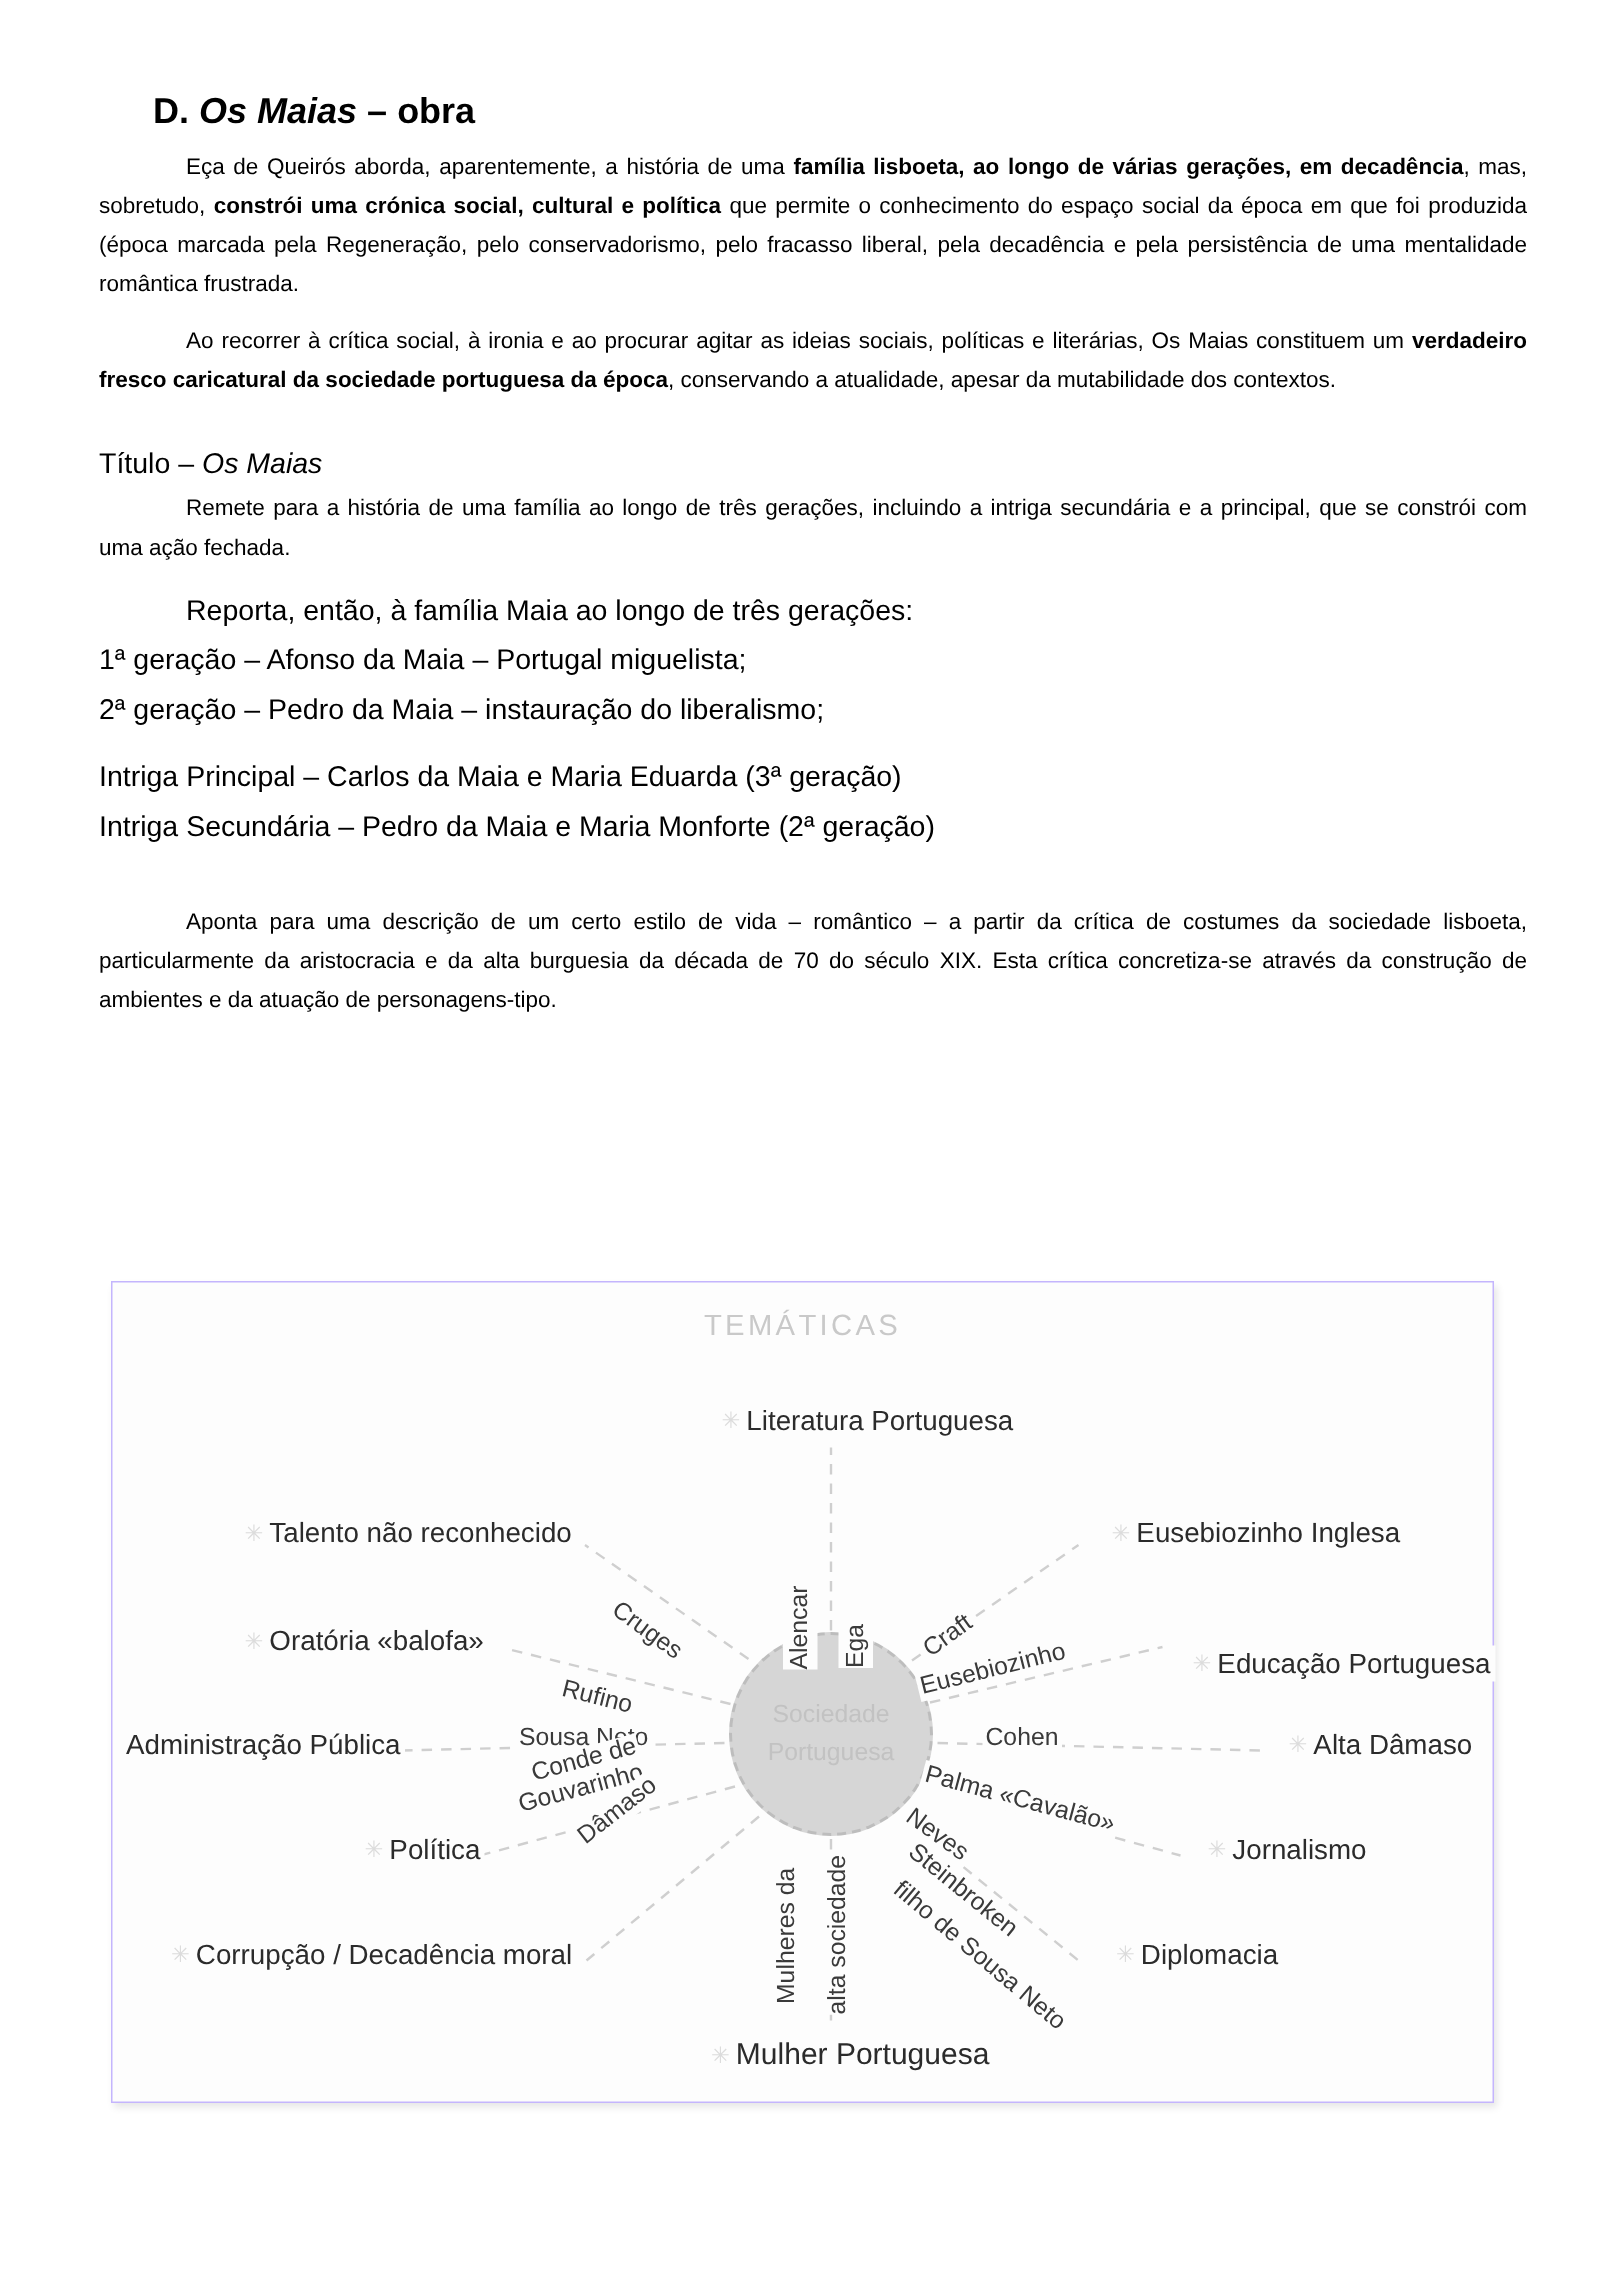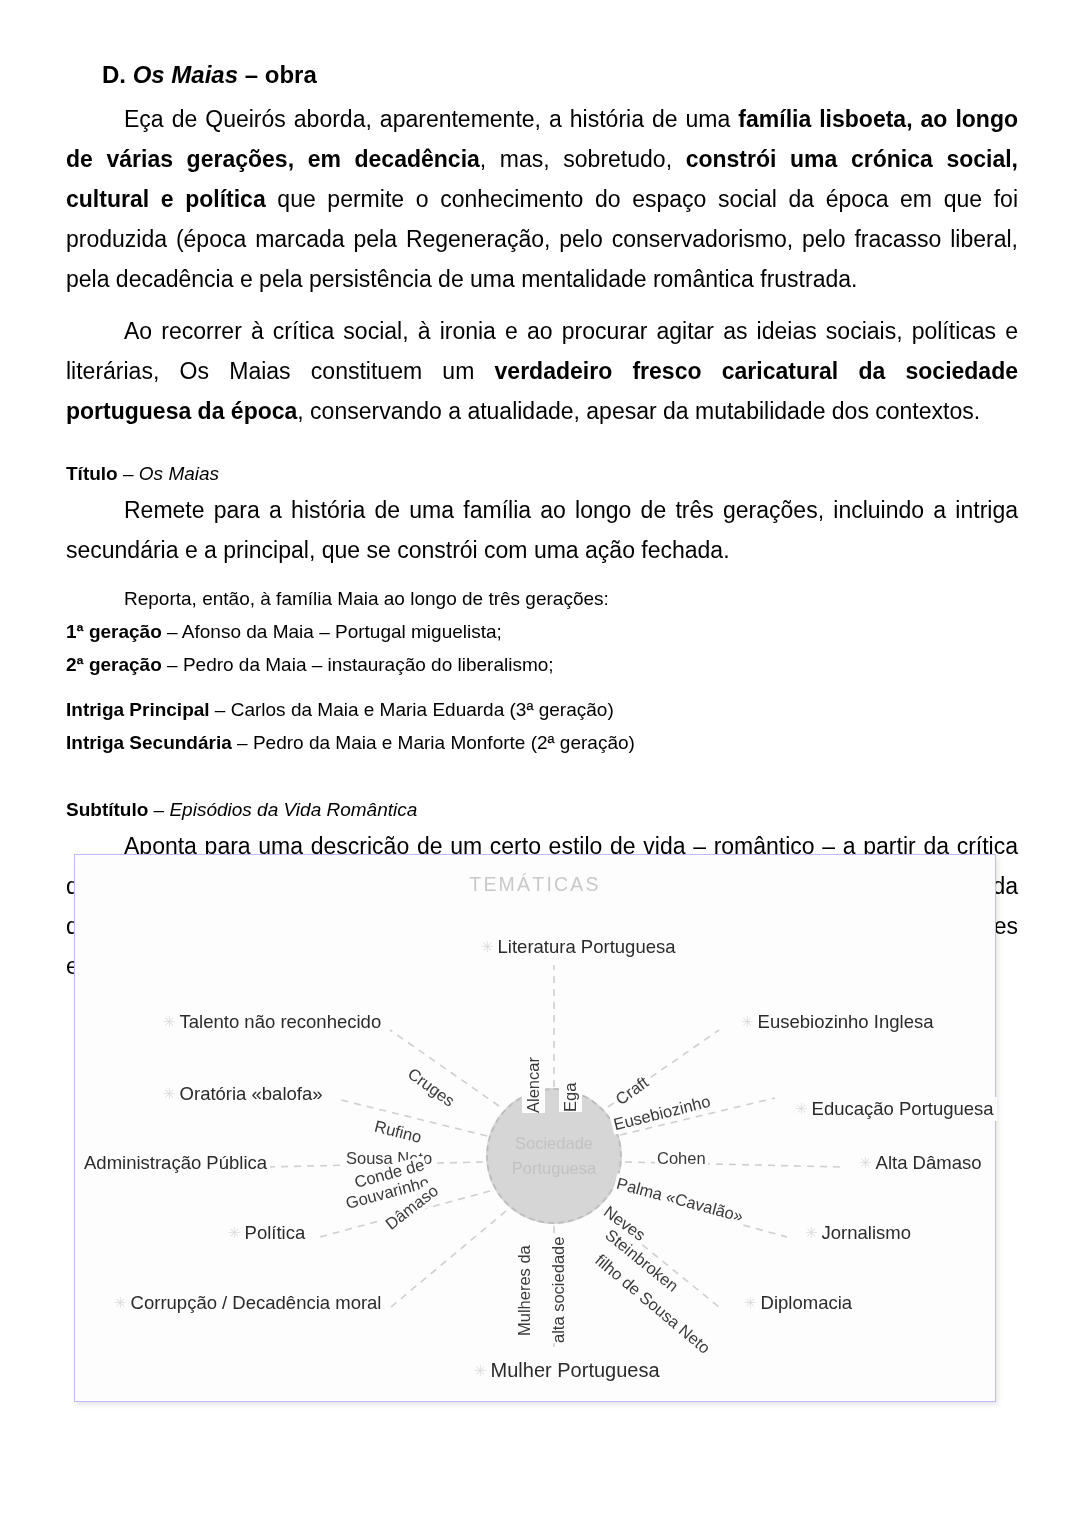--- a/index.html
+++ b/index.html
@@ -34,39 +34,39 @@
   .heading-d {
     font-size: 24px;
     line-height: 1.45;
     margin: 0 0 6px 0;
     padding-left: 36px;
   }
   .heading-d .lbl { font-weight: bold; }
   .heading-d .ital { font-weight: bold; font-style: italic; }
 
   p.para {
-    font-size: 23px;
+    font-size: 15px;
     line-height: 1.74;
     margin: 0;
     text-align: justify;
     text-justify: inter-word;
   }
   p.para.indent { text-indent: 58px; }
   p.para b { font-weight: bold; }
 
   .gap-sm { height: 12px; }
   .gap-md { height: 26px; }
   .gap-lg { height: 34px; }
 
   .line {
     font-size: 19px;
     line-height: 1.74;
     margin: 0;
   }
-  .line b { font-weight: bold; }
+  .line b { font-weight: normal; }
   .line i { font-style: italic; }
   .line.indent { text-indent: 58px; }
 
   
   .diagram-card {
     position: absolute;
     left: 74px;
     top: 854px;
     width: 922px;
     height: 548px;
@@ -187,23 +187,20 @@
 
     <div class="line">
       <b>Intriga Principal</b><span> – Carlos da Maia e Maria Eduarda (3ª geração)</span>
     </div>
     <div class="line">
       <b>Intriga Secundária</b><span> – Pedro da Maia e Maria Monforte (2ª geração)</span>
     </div>
 
     <div class="gap-lg"></div>
 
-    <div class="line">
-      <b>Subtítulo</b><span> – </span><i>Episódios da Vida Romântica</i>
-    </div>
 
     <p class="para indent">Aponta para uma descrição de um certo estilo de vida – romântico – a partir da crítica de costumes da sociedade lisboeta, particularmente da aristocracia e da alta burguesia da década de 70 do século XIX. Esta crítica concretiza-se através da construção de ambientes e da atuação de personagens-tipo.</p>
 
   </div>
 
   <div class="diagram-card">
 
     <div class="diagram-title">TEMÁTICAS</div>
 
     <div class="stage">
@@ -251,21 +248,21 @@
       </div>
 
       <div class="theme" style="left:85px; top:227px;">
         <span class="star">✳</span><span>Oratória «balofa»</span>
       </div>
 
       <div class="theme" style="left:6px; top:296px;">
         <span>Administração Pública</span>
       </div>
 
-      <div class="theme" style="left:150px; top:366px;text-align:right;">
+      <div class="theme" style="left:165px; top:366px;text-align:right;">
         <span class="star">✳</span><span>Política</span>
       </div>
 
       <div class="theme" style="left:36px; top:436px;">
         <span class="star">✳</span><span>Corrupção / Decadência moral</span>
       </div>
 
       <div class="theme" style="left:396px; top:503px; font-size:20px;">
         <span class="star">✳</span><span>Mulher Portuguesa</span>
       </div>

